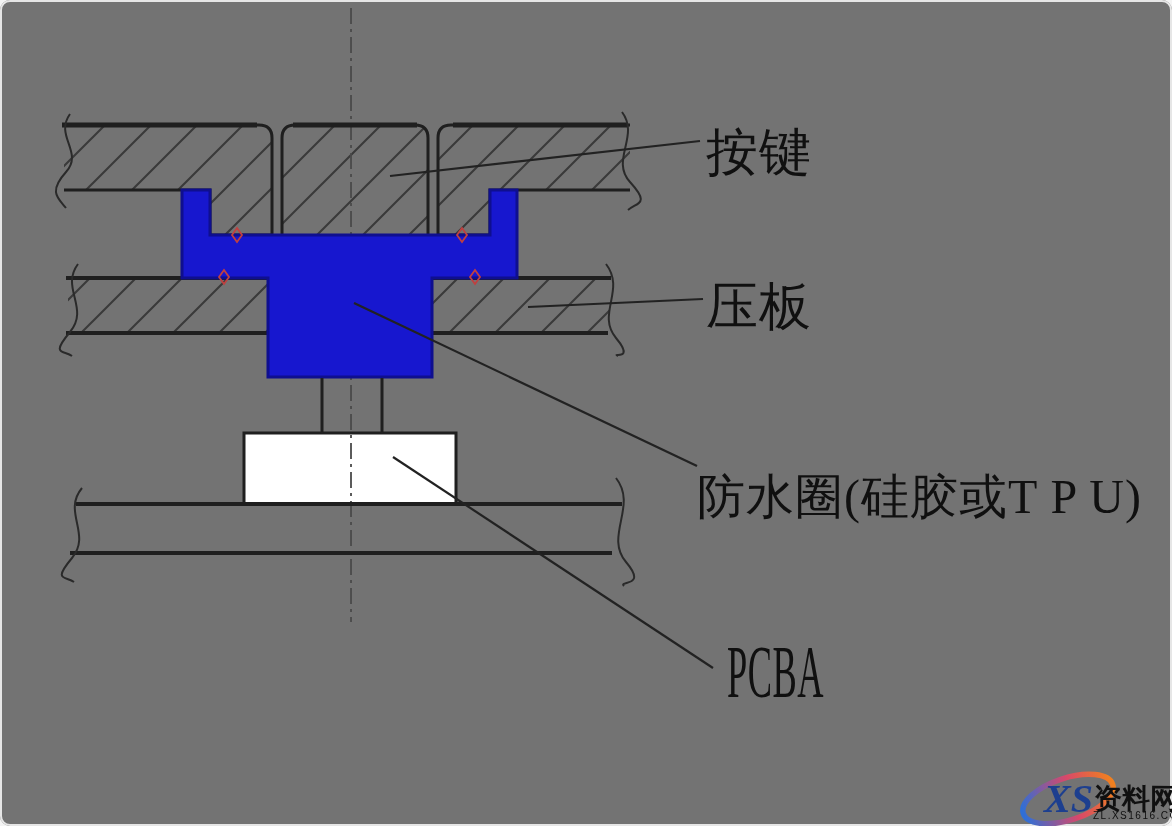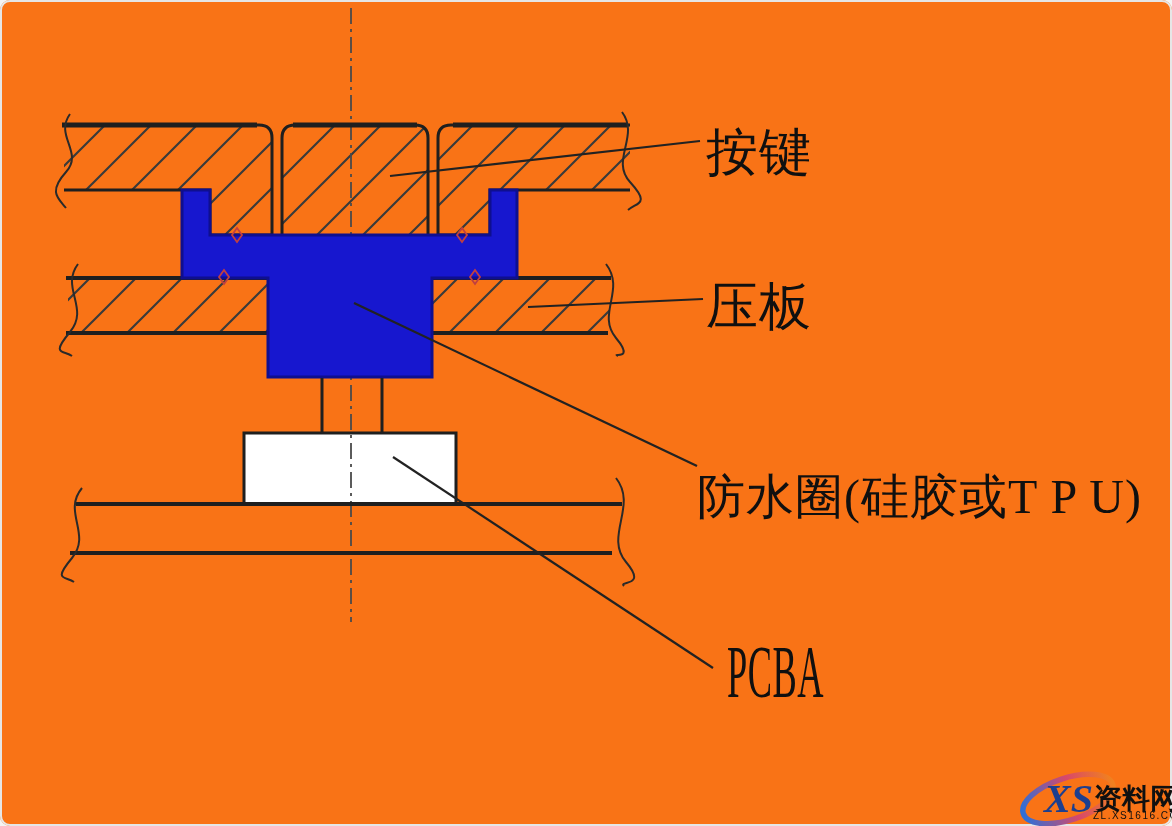--- a/index.html
+++ b/index.html
@@ -1,16 +1,16 @@
 <!DOCTYPE html>
 <html><head>
 <meta charset="utf-8">
 <style>
   html,body{margin:0;padding:0;background:#f4f4f4;}
-  .page{position:relative;width:1172px;height:826px;background:#f97316;overflow:hidden;
+  .page{position:relative;width:1172px;height:826px;background:#737373;overflow:hidden;
         border-radius:10px;box-shadow:inset 0 0 0 2px #e6e6e6;
         font-family:"Liberation Serif","DejaVu Serif",serif;}
   svg{position:absolute;left:0;top:0;}
   text{fill:#101010;}
   .cjk-label{font-family:"Liberation Serif","DejaVu Serif",serif;letter-spacing:1px;}
   .wm-name{font-family:"Liberation Sans","DejaVu Sans",sans-serif;font-weight:700;}
   .wm-url{font-family:"Liberation Sans","DejaVu Sans",sans-serif;letter-spacing:1.5px;}
   .wm-logo{font-family:"Liberation Serif","DejaVu Serif",serif;font-style:italic;font-weight:700;}
 </style>
 </head>

